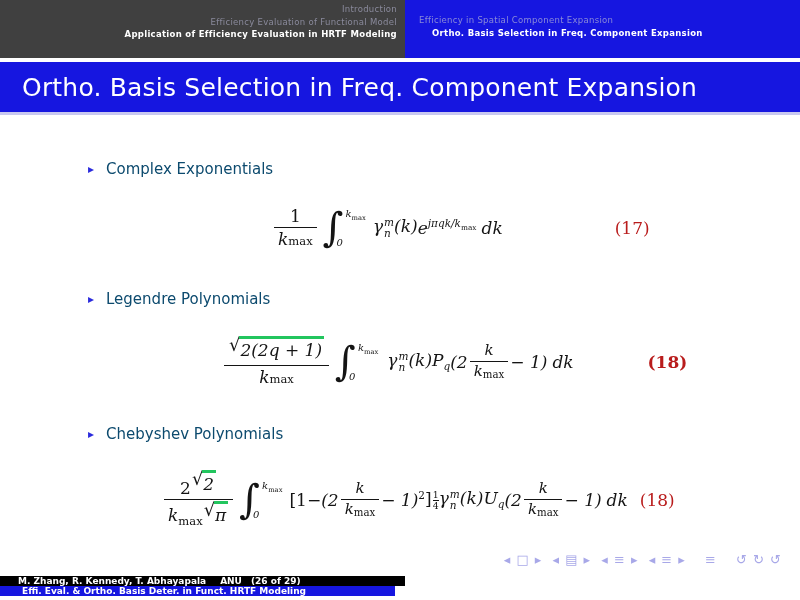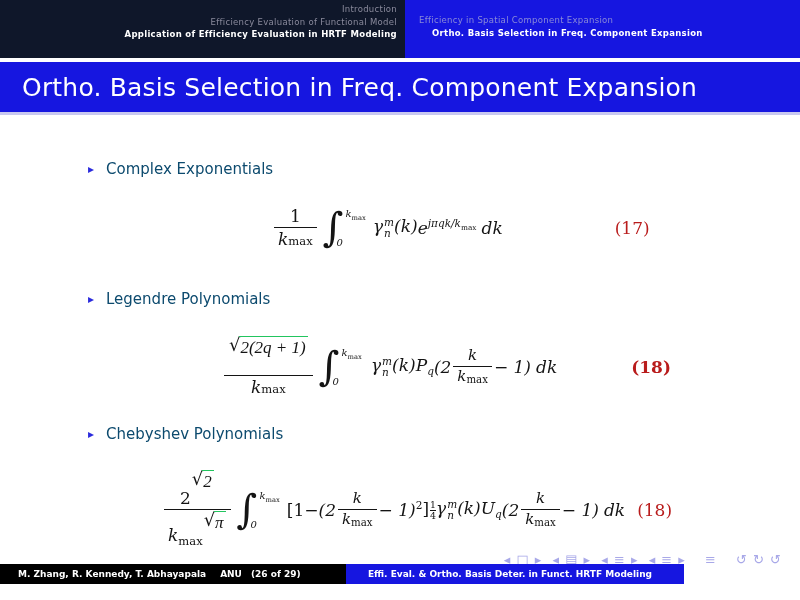--- a/index.html
+++ b/index.html
@@ -18,21 +18,21 @@
   
   #headbar {
     position: absolute;
     top: 0; left: 0;
     width: 800px;
     height: 58px;
     display: flex;
   }
   .nav-left {
     width: 405px;
-    background: #0f172a;
+    background: #404040;
     box-sizing: border-box;
     padding: 3px 8px 0 0;
     text-align: right;
   }
   .nav-right {
     width: 395px;
     background: #1616e0;
     box-sizing: border-box;
     padding: 14px 0 0 14px;
     text-align: left;
@@ -194,23 +194,22 @@
     align-items: stretch;
     margin: 0 1px;
   }
   .sqrt .radical {
     font-size: 1.05em;
     font-style: normal;
     margin-right: -1px;
     line-height: 1;
   }
   .sqrt .radicand {
-    border-top: 1px solid #22c55e;
-    padding: 1px 2px 16px 1px;
-    font-family: Liberation Serif, serif;
+    border-top: 3px solid #22c55e;
+    padding: 1px 2px 4px 1px;
   }
 
   .eq-num {
     font-family: "DejaVu Serif", serif;
     font-style: normal;
     font-size: 17px;
     color: #b91c1c;
   }
 
   .expo-frac {
@@ -235,24 +234,25 @@
     color: #a8a8e8;
     font-size: 13px;
     letter-spacing: 1px;
     line-height: 16px;
   }
   #navsymbols .grp { margin-left: 5px; }
 
   
   #footbar {
     position: absolute;
-    bottom: 16px; left: 0;
+    bottom: 4px; left: 0;
     width: 684px;
     height: 20px;
     display: flex;
+    flex-direction: column;
   }
   .foot-left {
     width: 405px;
     background: #000000;
     color: #ffffff;
     font-size: 9px;
     font-weight: bold;
     display: flex;
     align-items: center;
     padding-left: 18px;

